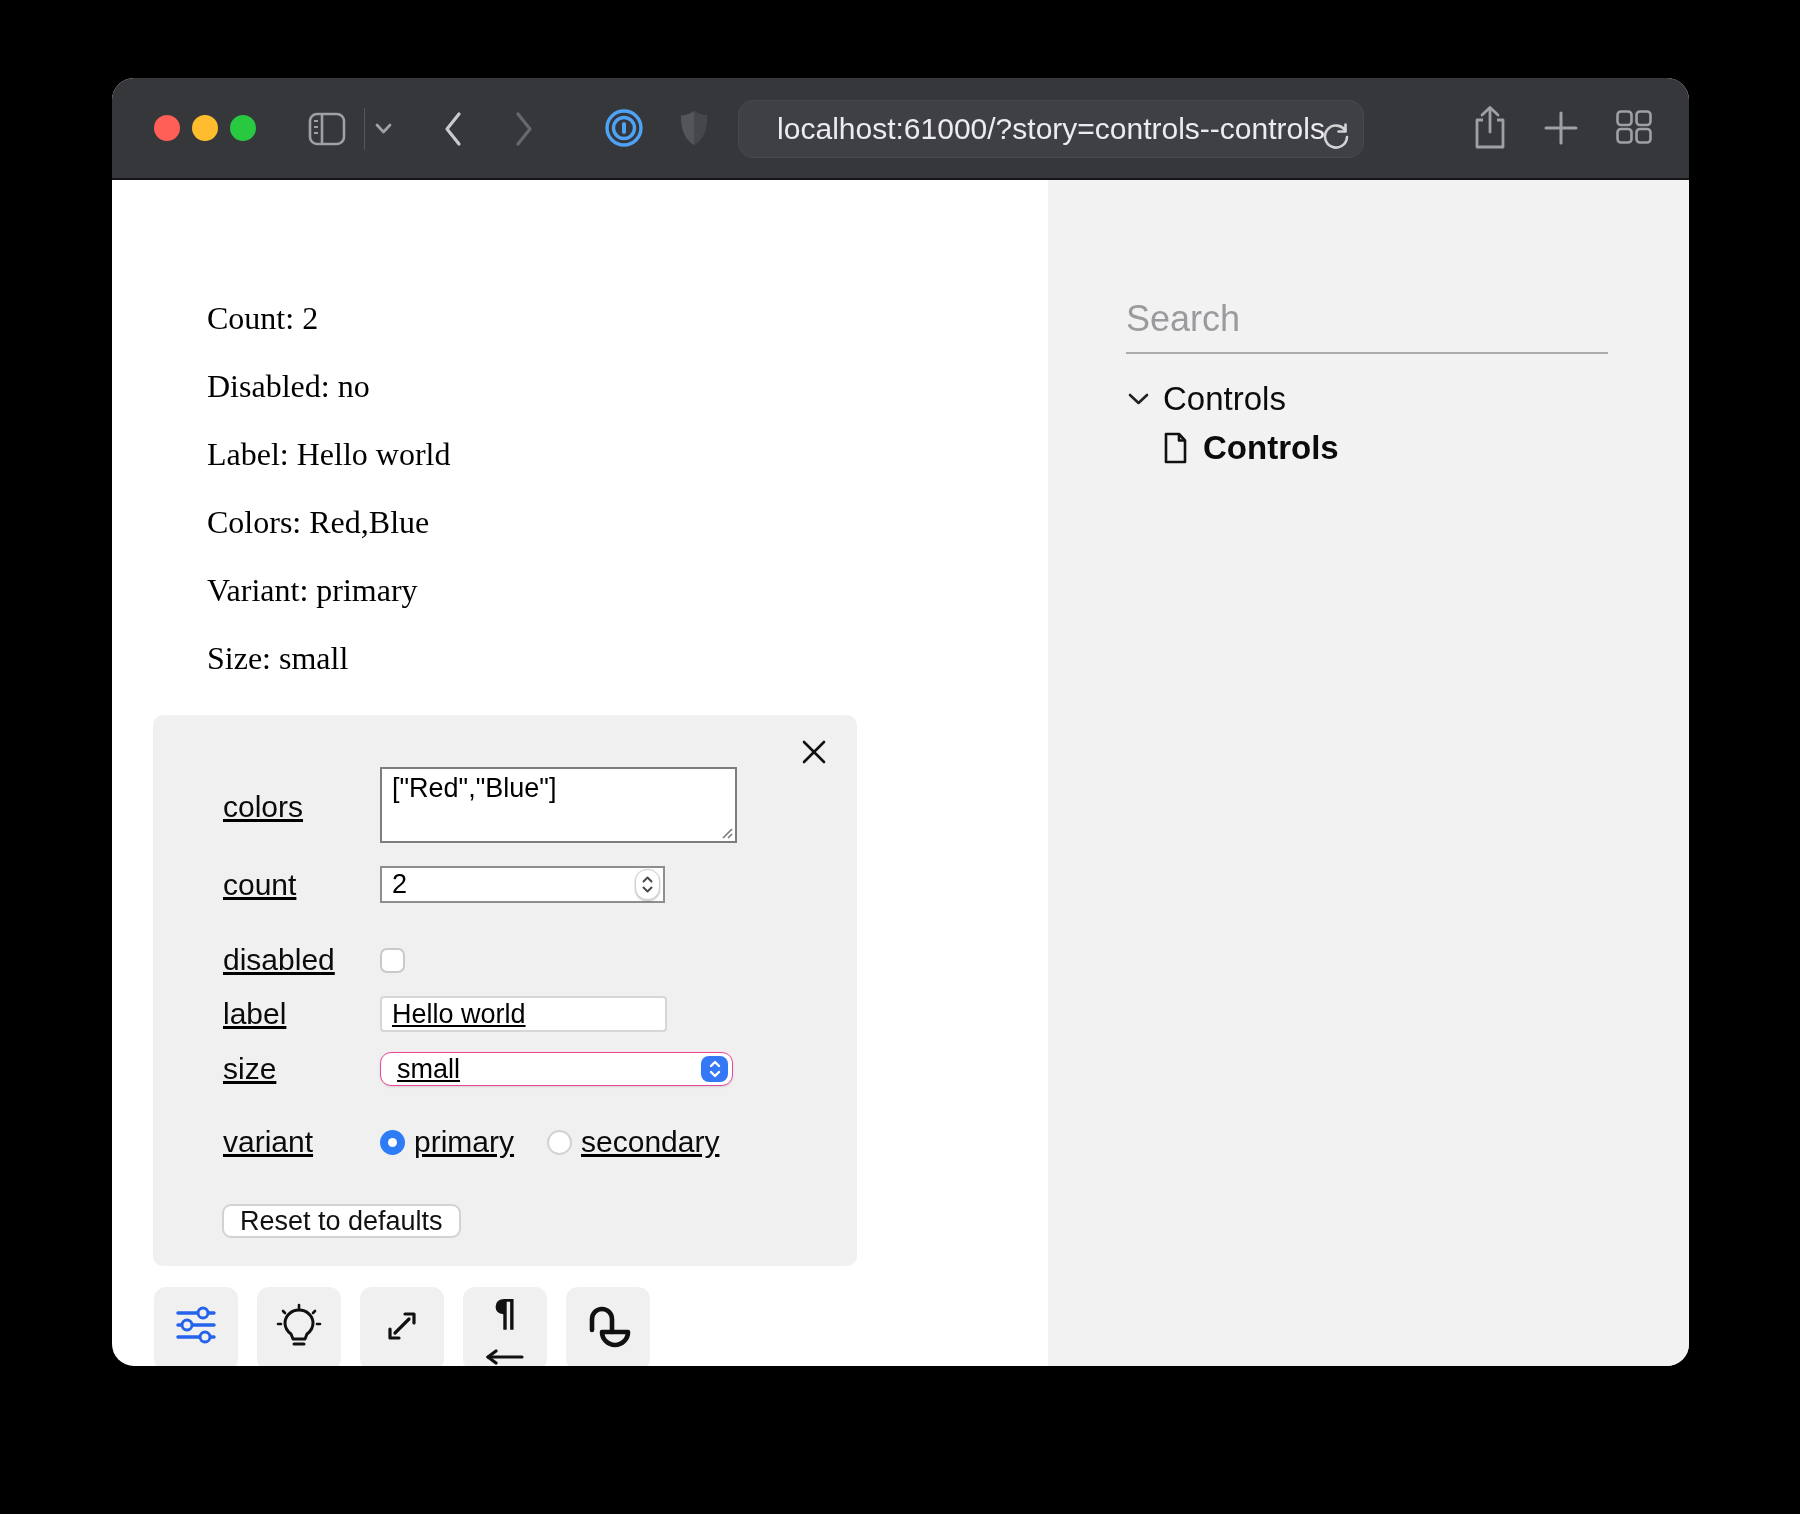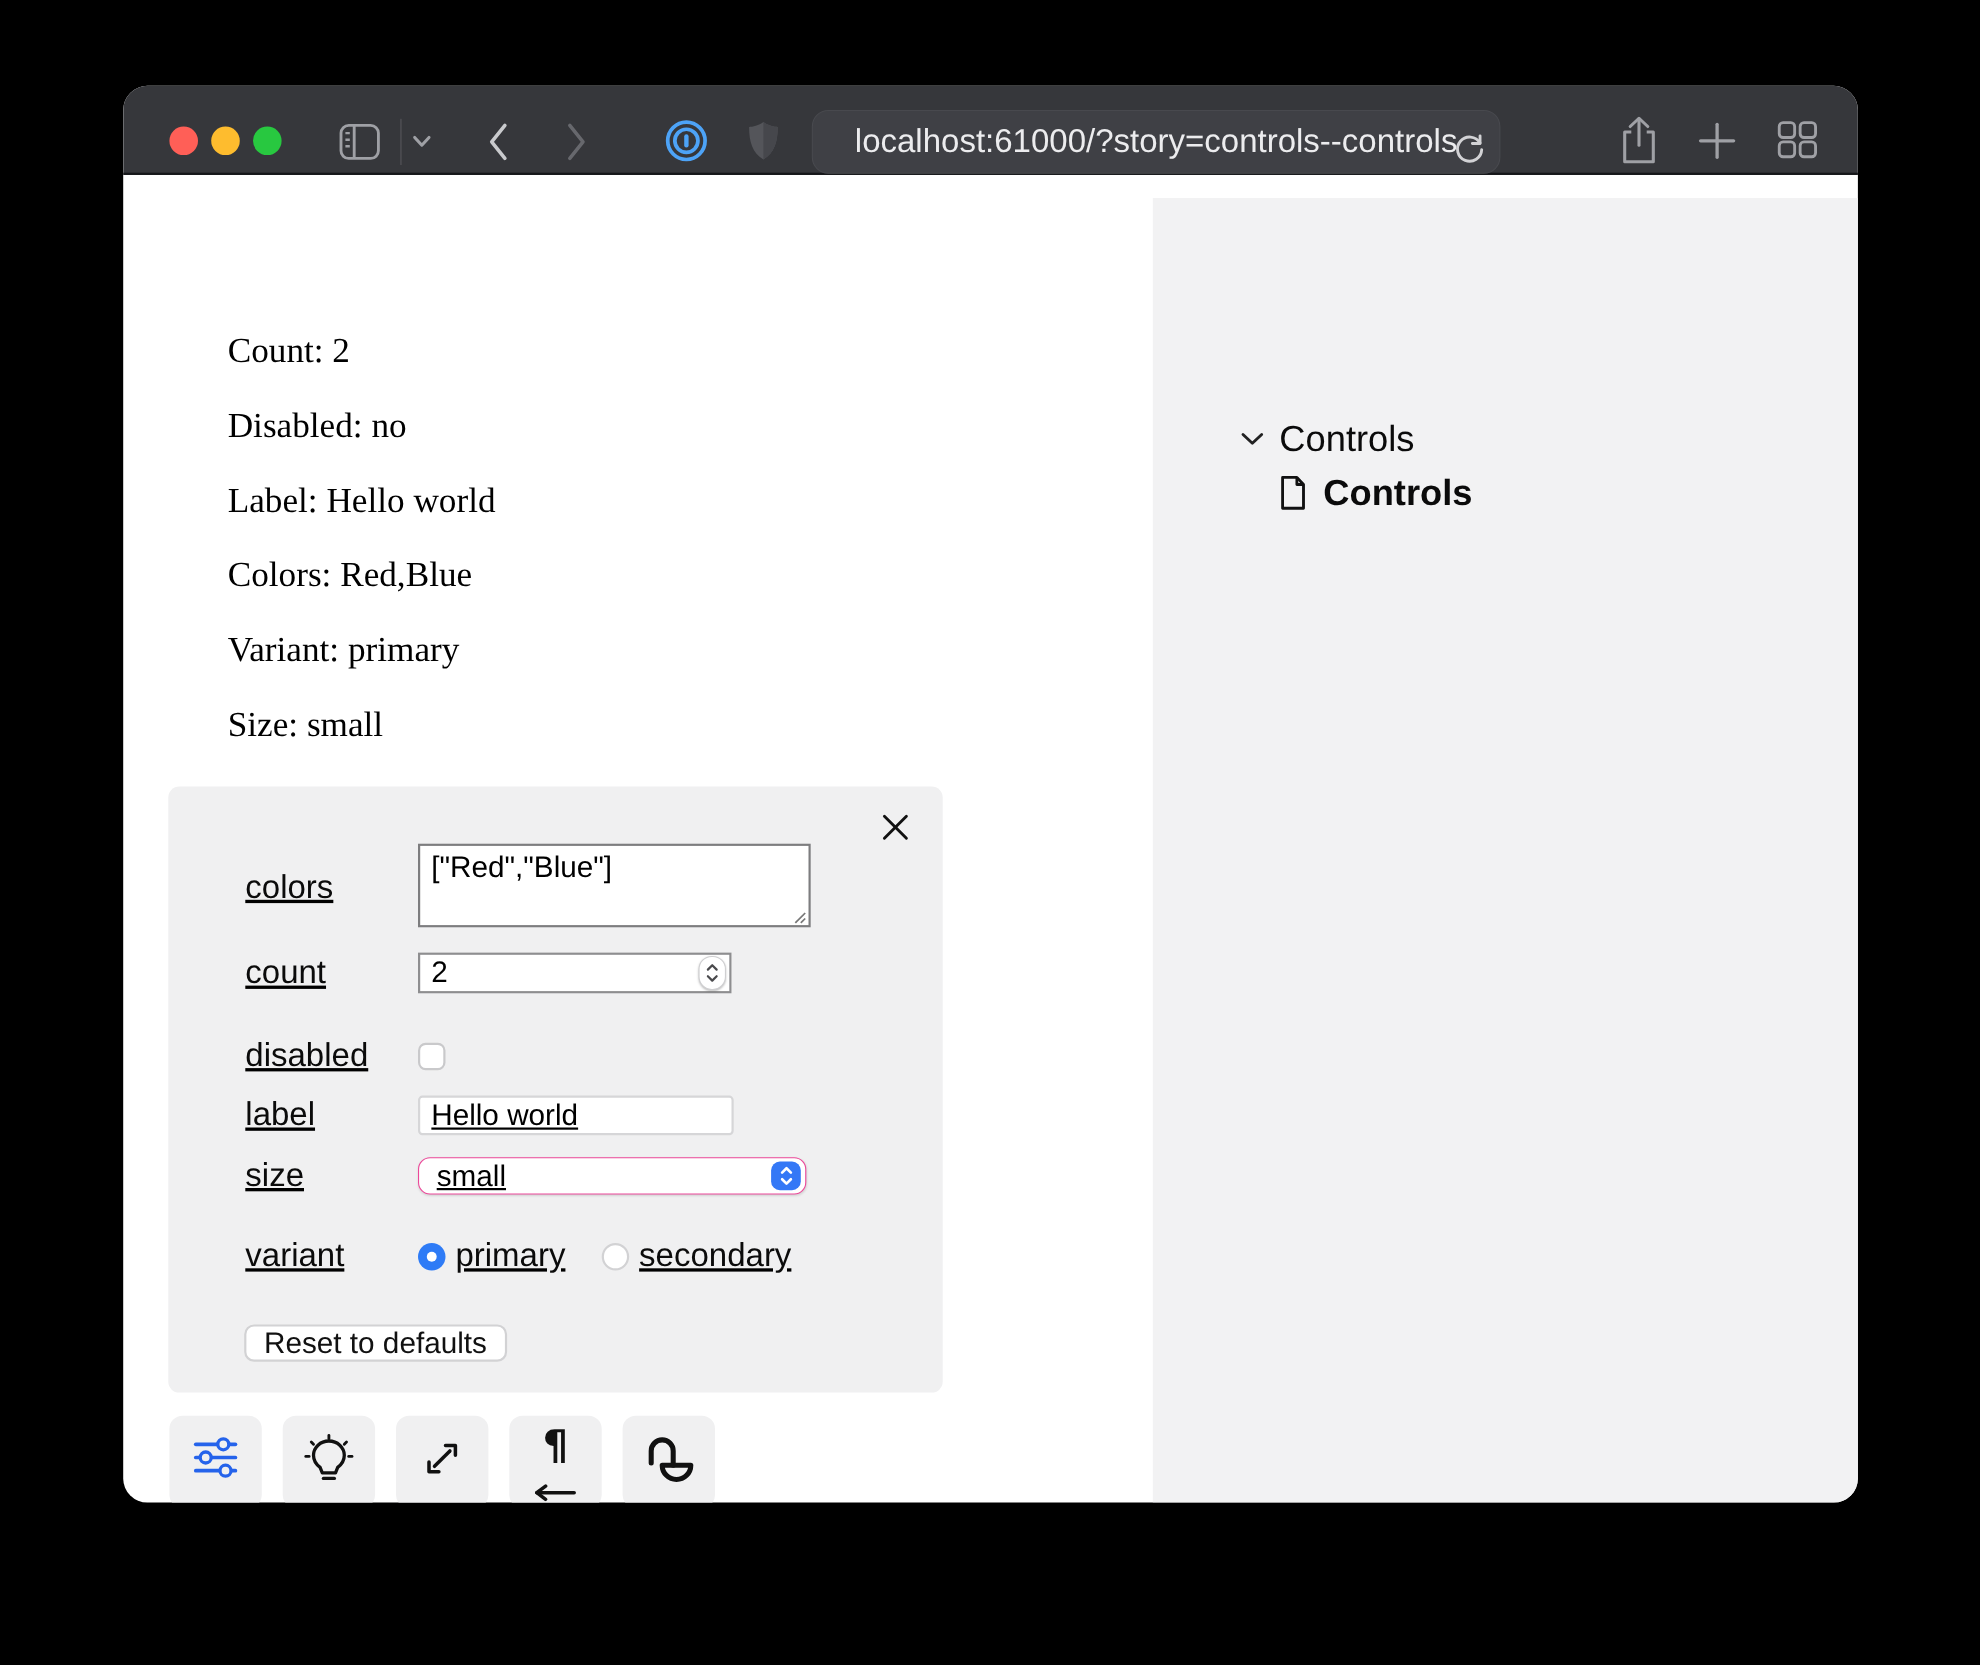--- a/index.html
+++ b/index.html
@@ -6,21 +6,21 @@
   body{
     width:1800px;height:1514px;background:#000;position:relative;overflow:hidden;
     font-family:"Liberation Sans",sans-serif;
   }
   .window{
     position:absolute;left:112px;top:78px;width:1577px;height:1288px;
     border-radius:22px;overflow:hidden;background:#ffffff;
   }
   
   .toolbar{
-    position:absolute;left:0;top:0;width:100%;height:81px;
+    position:absolute;left:0;top:0;width:100%;height:102px;
     background:#36373b;border-bottom:2px solid #151619;box-sizing:border-box;
   }
   .tl{position:absolute;top:37px;width:26px;height:26px;border-radius:50%;}
   .tb-icon{position:absolute;}
   .tb-icon svg{display:block;}
   .vsep{position:absolute;left:252px;top:30px;width:1px;height:42px;background:#56575b;}
   .urlbar{
     position:absolute;left:626px;top:22px;width:626px;height:58px;border-radius:15px;
     background:#3f4045;border:1px solid #48494e;box-sizing:border-box;
     color:#ececee;font-size:30px;line-height:56px;text-align:center;
@@ -189,20 +189,23 @@
         <rect x="2.5" y="2.5" width="14" height="13.5" rx="3.5" fill="none" stroke="#9fa0a5" stroke-width="2.6"></rect>
         <rect x="21.5" y="2.5" width="14" height="13.5" rx="3.5" fill="none" stroke="#9fa0a5" stroke-width="2.6"></rect>
         <rect x="2.5" y="20" width="14" height="13.5" rx="3.5" fill="none" stroke="#9fa0a5" stroke-width="2.6"></rect>
         <rect x="21.5" y="20" width="14" height="13.5" rx="3.5" fill="none" stroke="#9fa0a5" stroke-width="2.6"></rect>
       </svg>
     </div>
   </div>
 
   <div class="sidebar"></div>
 
+  <div class="search">
+    <input type="text" placeholder="Search" style="">
+  </div>
 
   <div class="tree-row1">
     <svg width="21" height="12" viewBox="0 0 21 12">
       <polyline points="2,2 10.5,10 19,2" fill="none" stroke="#222" stroke-width="2.6" stroke-linecap="round" stroke-linejoin="round"></polyline>
     </svg>
     <span class="lbl">Controls</span>
   </div>
   <div class="tree-row2">
     <svg width="25" height="32" viewBox="0 0 25 32">
       <path d="M3 2 H16 L22 8.5 V30 H3 Z" fill="none" stroke="#111" stroke-width="2.6" stroke-linejoin="round"></path>

